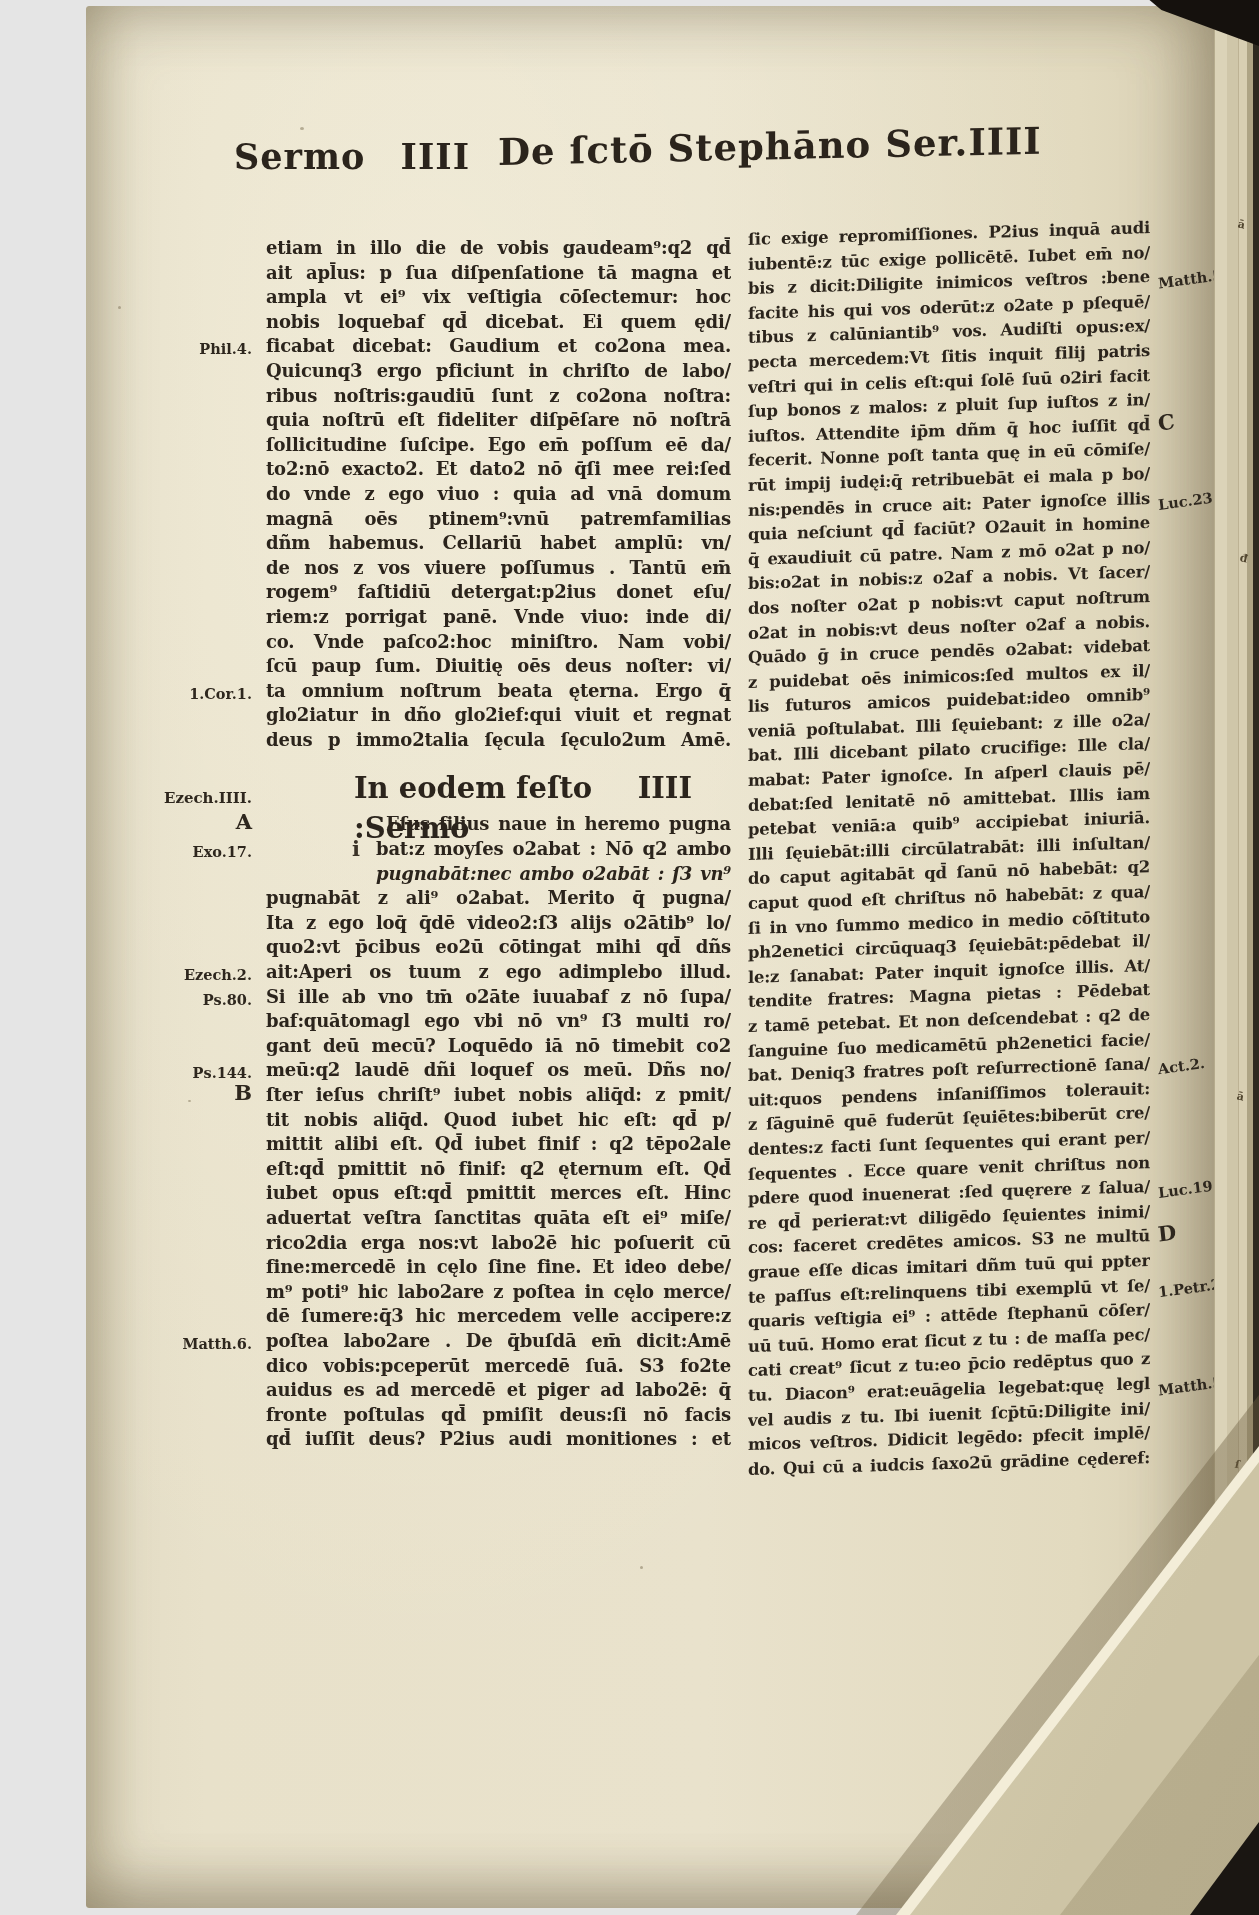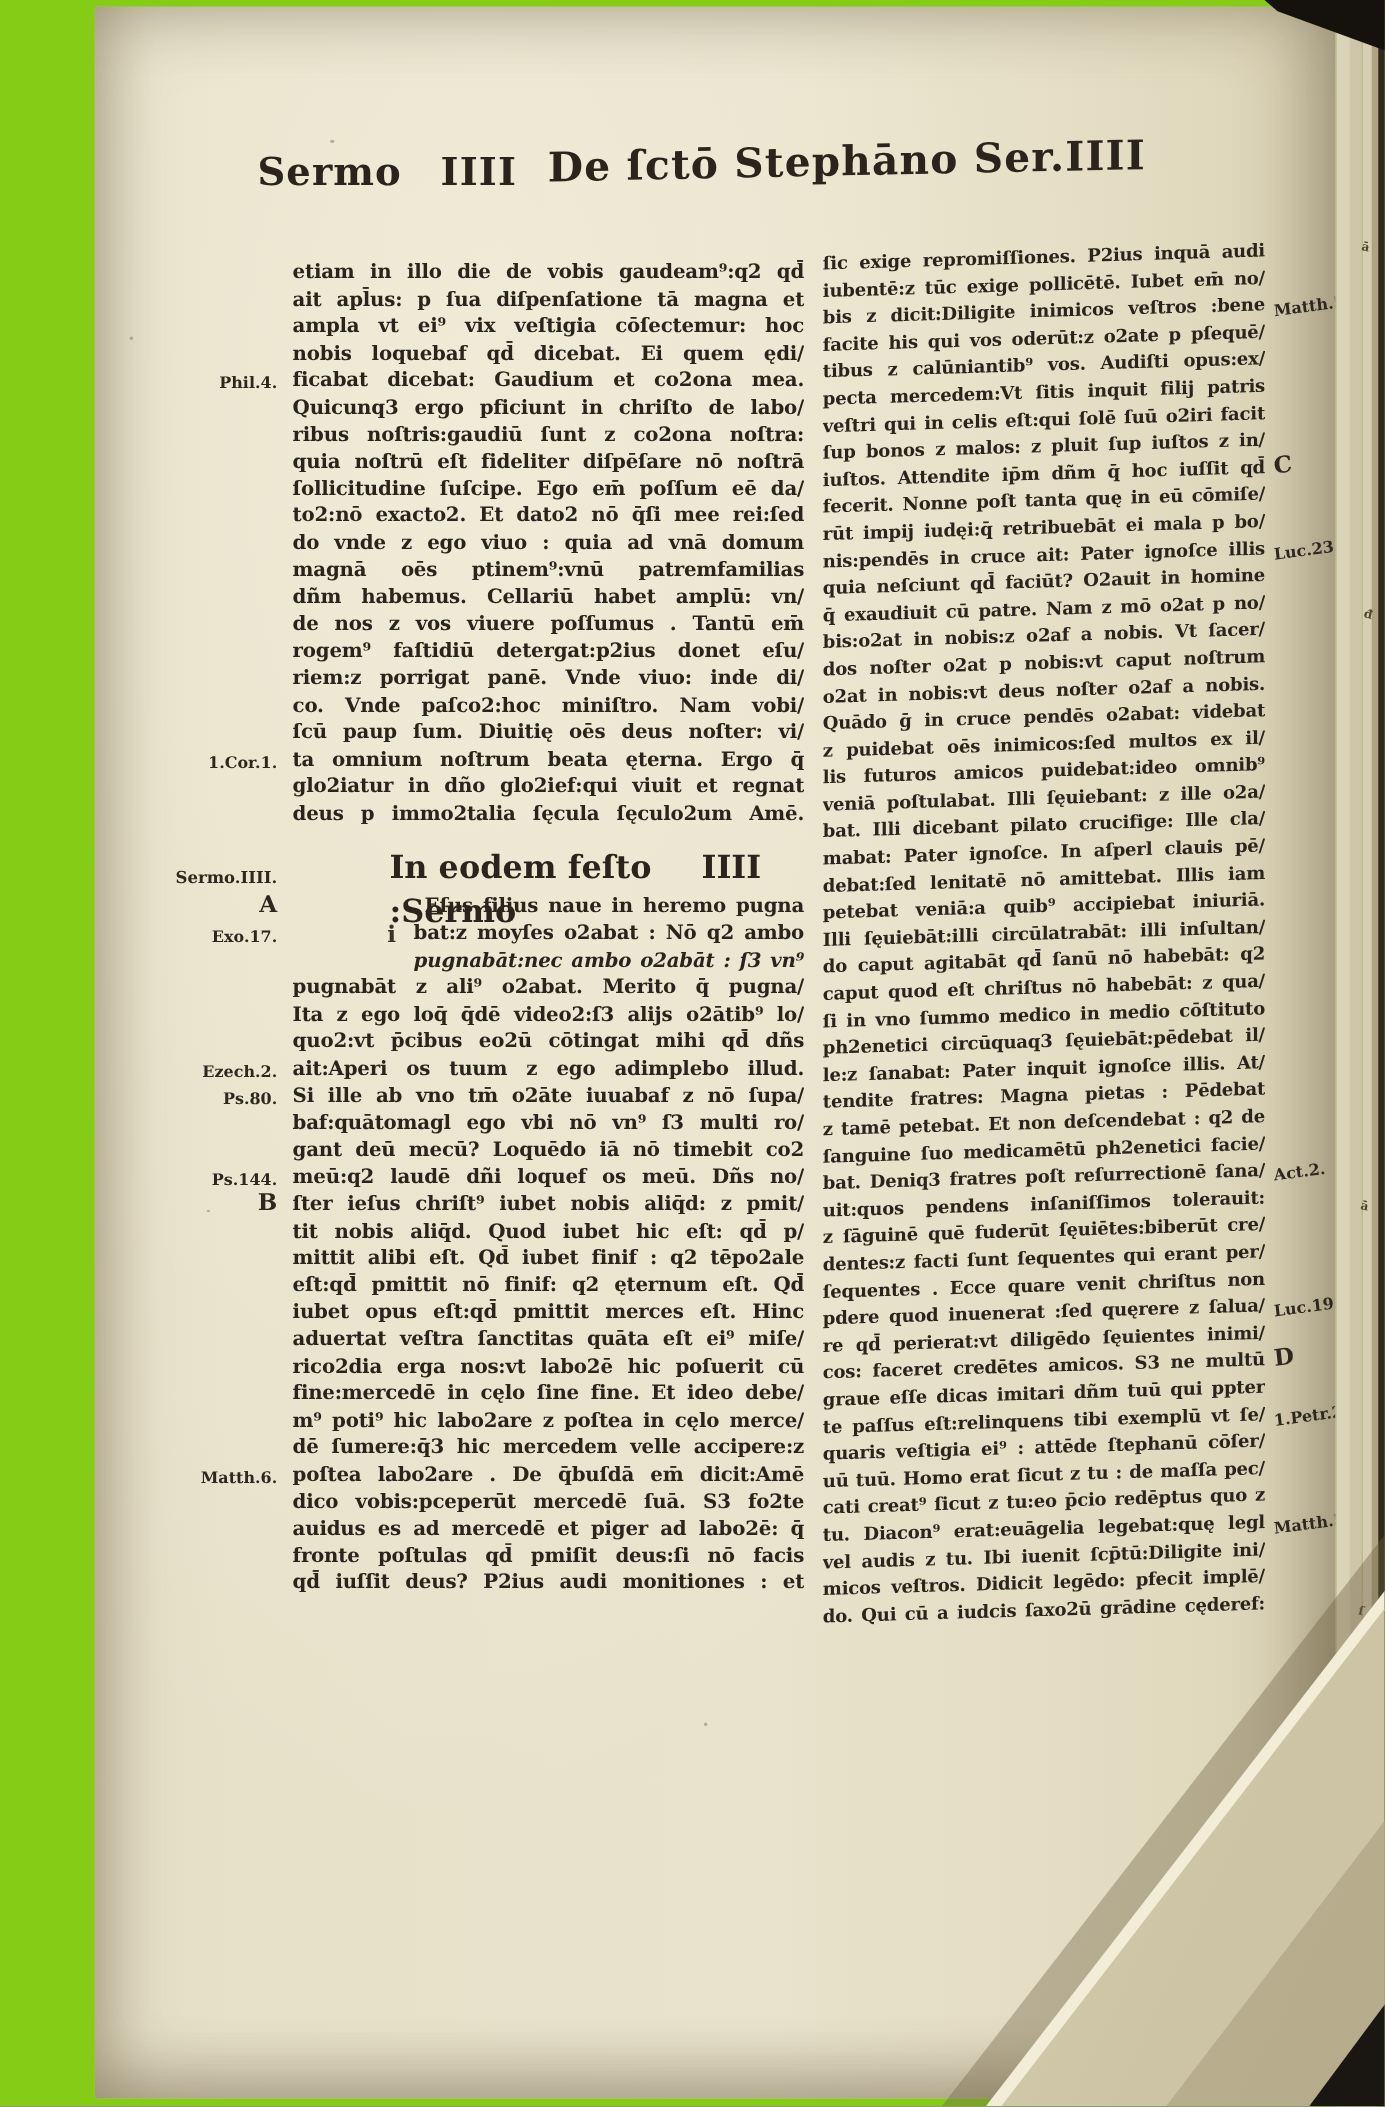--- a/index.html
+++ b/index.html
@@ -1,16 +1,16 @@
 <!DOCTYPE html>
 <html><head>
 <meta charset="utf-8">
 <style>
   html,body{margin:0;padding:0;}
-  .stage{position:relative;width:1259px;height:1915px;background:#84cc16;overflow:hidden;
+  .stage{position:relative;width:1259px;height:1915px;background:#e5e5e5;overflow:hidden;
          font-family:"DejaVu Serif", serif;}
   
   .paper{position:absolute;left:86px;top:6px;width:1128px;height:1902px;
          background:
            radial-gradient(ellipse at 30% 20%, rgba(255,252,238,.35), rgba(0,0,0,0) 60%),
            linear-gradient(90deg,#d9d1b6 0,#e5dec7 55px,#e8e1ca 120px,#e9e2cc 55%,#e2dabf 88%,#d9d0b4 100%),
            #e8e1ca;
          box-shadow: inset 0 0 70px rgba(101,88,60,.33), inset -35px 0 60px rgba(101,88,60,.22),
                      inset 0 -25px 50px rgba(101,88,60,.22);
          border-radius:3px;}
@@ -134,21 +134,21 @@
             <span class="mnote">1.Cor.1.</span>
           </div>
           <div class="row">
             <span class="t">glo2iatur in dño glo2ief:qui viuit et regnat</span>
           </div>
           <div class="row">
             <span class="t">deus p immo2talia ſęcula ſęculo2um Amē.</span>
           </div>
         </div>
       <div class="heading-row">
-        <span class="mnote">Sermo.IIII.</span>
+        <span class="mnote">Ezech.IIII.</span>
         <span>In eodem feſto :Sermo</span>
         <span class="hnum">IIII</span>
       </div>
       <div class="part2" id="left-part2">
         <span class="guide-i2">i</span>
       <div class="row">
             <span class="t" style="padding-left: 120px;">Eſus filius naue in heremo pugna</span>
             <span class="mnote seclet">A</span>
           </div>
           <div class="row">

